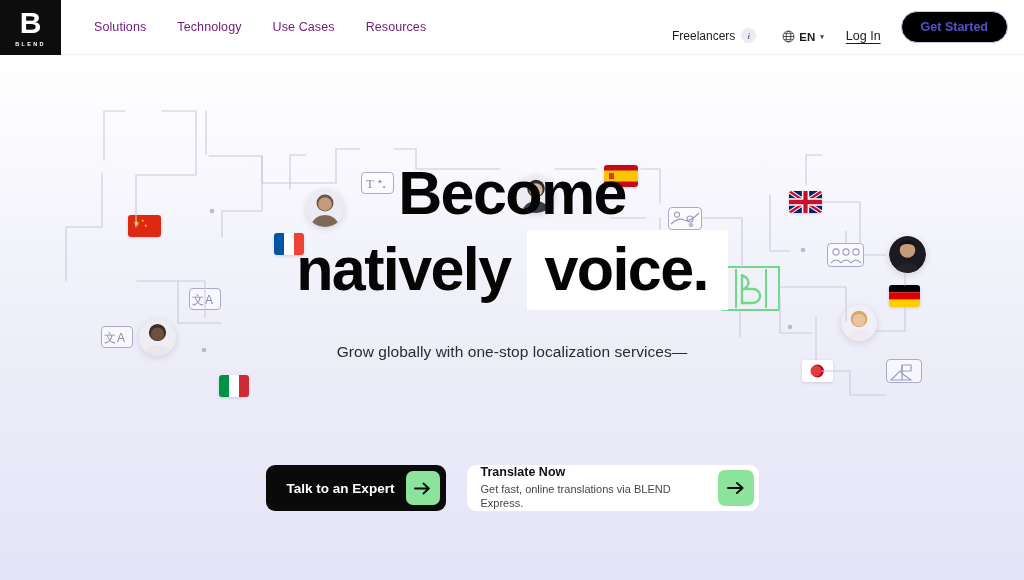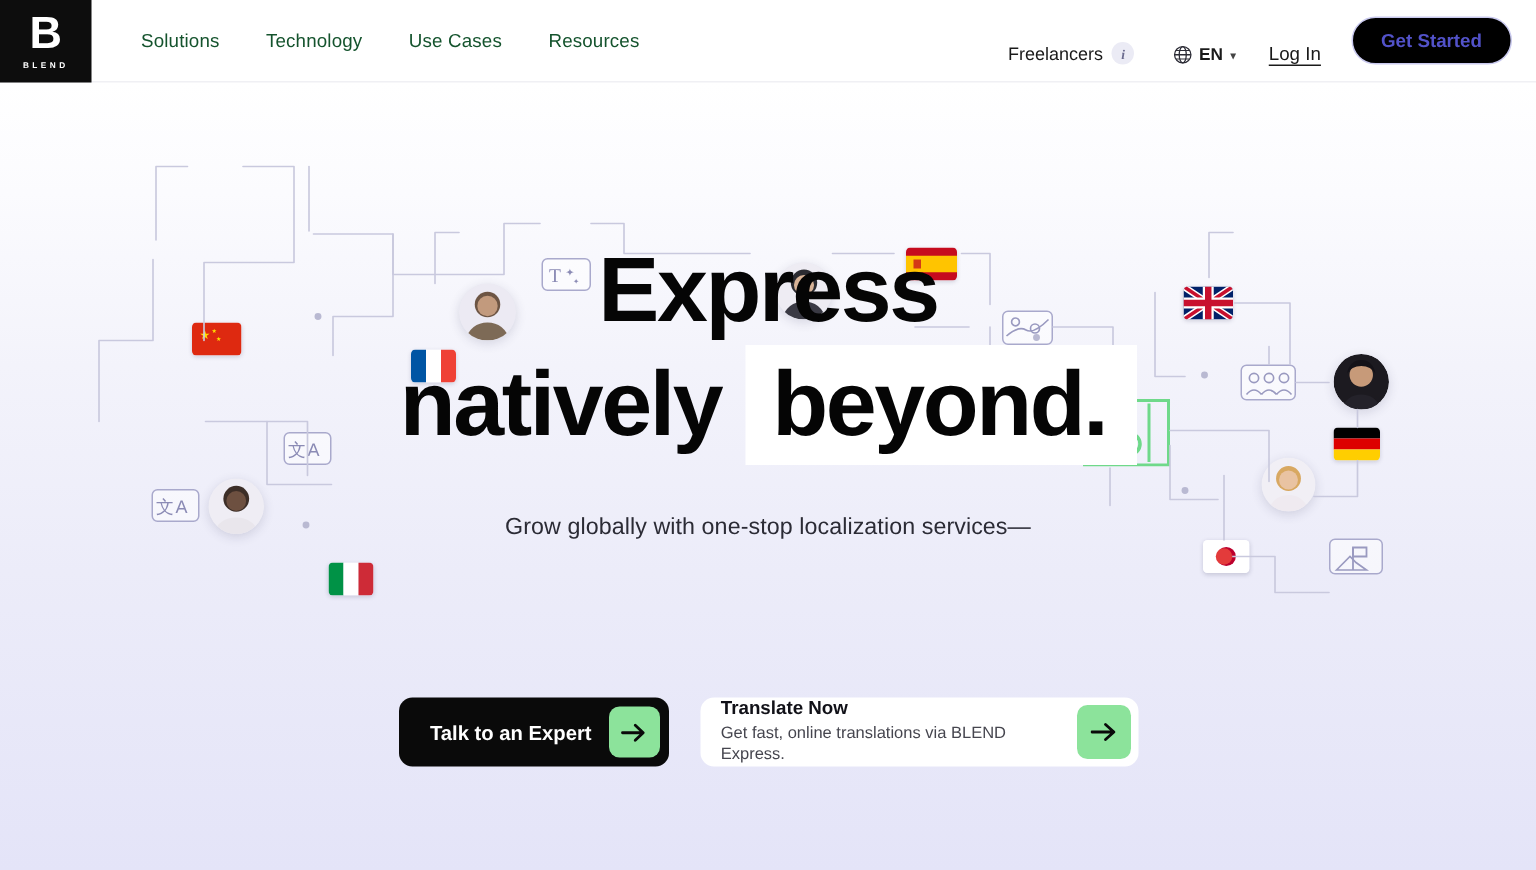--- a/index.html
+++ b/index.html
@@ -29,21 +29,21 @@
     font-size:30px; font-weight:700; color:#ffffff;
     line-height:1; letter-spacing:0px;
     border:none;
   }
   .logo-word {
     font-size:5.5px; font-weight:700; color:#ffffff;
     letter-spacing:2.3px; margin-top:3px;
   }
   .nav-left { display:flex; align-items:center; gap:31px; margin-left:33px; }
   .nav-link {
-    font-size:12.5px; color:#14532d; font-weight:500;
+    font-size:12.5px; color:#701a75; font-weight:500;
     cursor:pointer; white-space:nowrap; letter-spacing:0.1px;text-align:center;
   }
   .nav-right {
     margin-left:auto; display:flex; align-items:flex-end;
     gap:0px; padding-right:16px;
   }
   .freelancers {
     display:flex; align-items:center; gap:6px;
     font-size:12px; color:#1a1a1a; font-weight:500; cursor:pointer;
   }
@@ -375,24 +375,24 @@
     <div class="node boxicon" style="left:886px;top:304px;width:36px;height:24px;">
       <svg width="30" height="19" viewBox="0 0 30 19">
         <path d="M13 18 V3" stroke="#9a9ac0" stroke-width="1.2"></path>
         <path d="M13 3 h9 v6 h-9z" fill="none" stroke="#9a9ac0" stroke-width="1.2"></path>
         <path d="M2 18 L11 9 L15 13 L22 18z" fill="none" stroke="#9a9ac0" stroke-width="1.1"></path>
       </svg>
     </div>
 
     <div class="content">
       <h1 class="headline">
-        <div>Express</div>
+        <div>Become</div>
         <div class="hl-line2">
           <span class="hl-plain">natively</span>
-          <span class="hl-highlight">beyond.</span>
+          <span class="hl-highlight">voice.</span>
         </div>
       </h1>
 
       <p class="subhead">
         <span>Grow globally with one-stop localization services—</span><br>
       </p>
     </div>
 
     <div class="cta-row">
 

